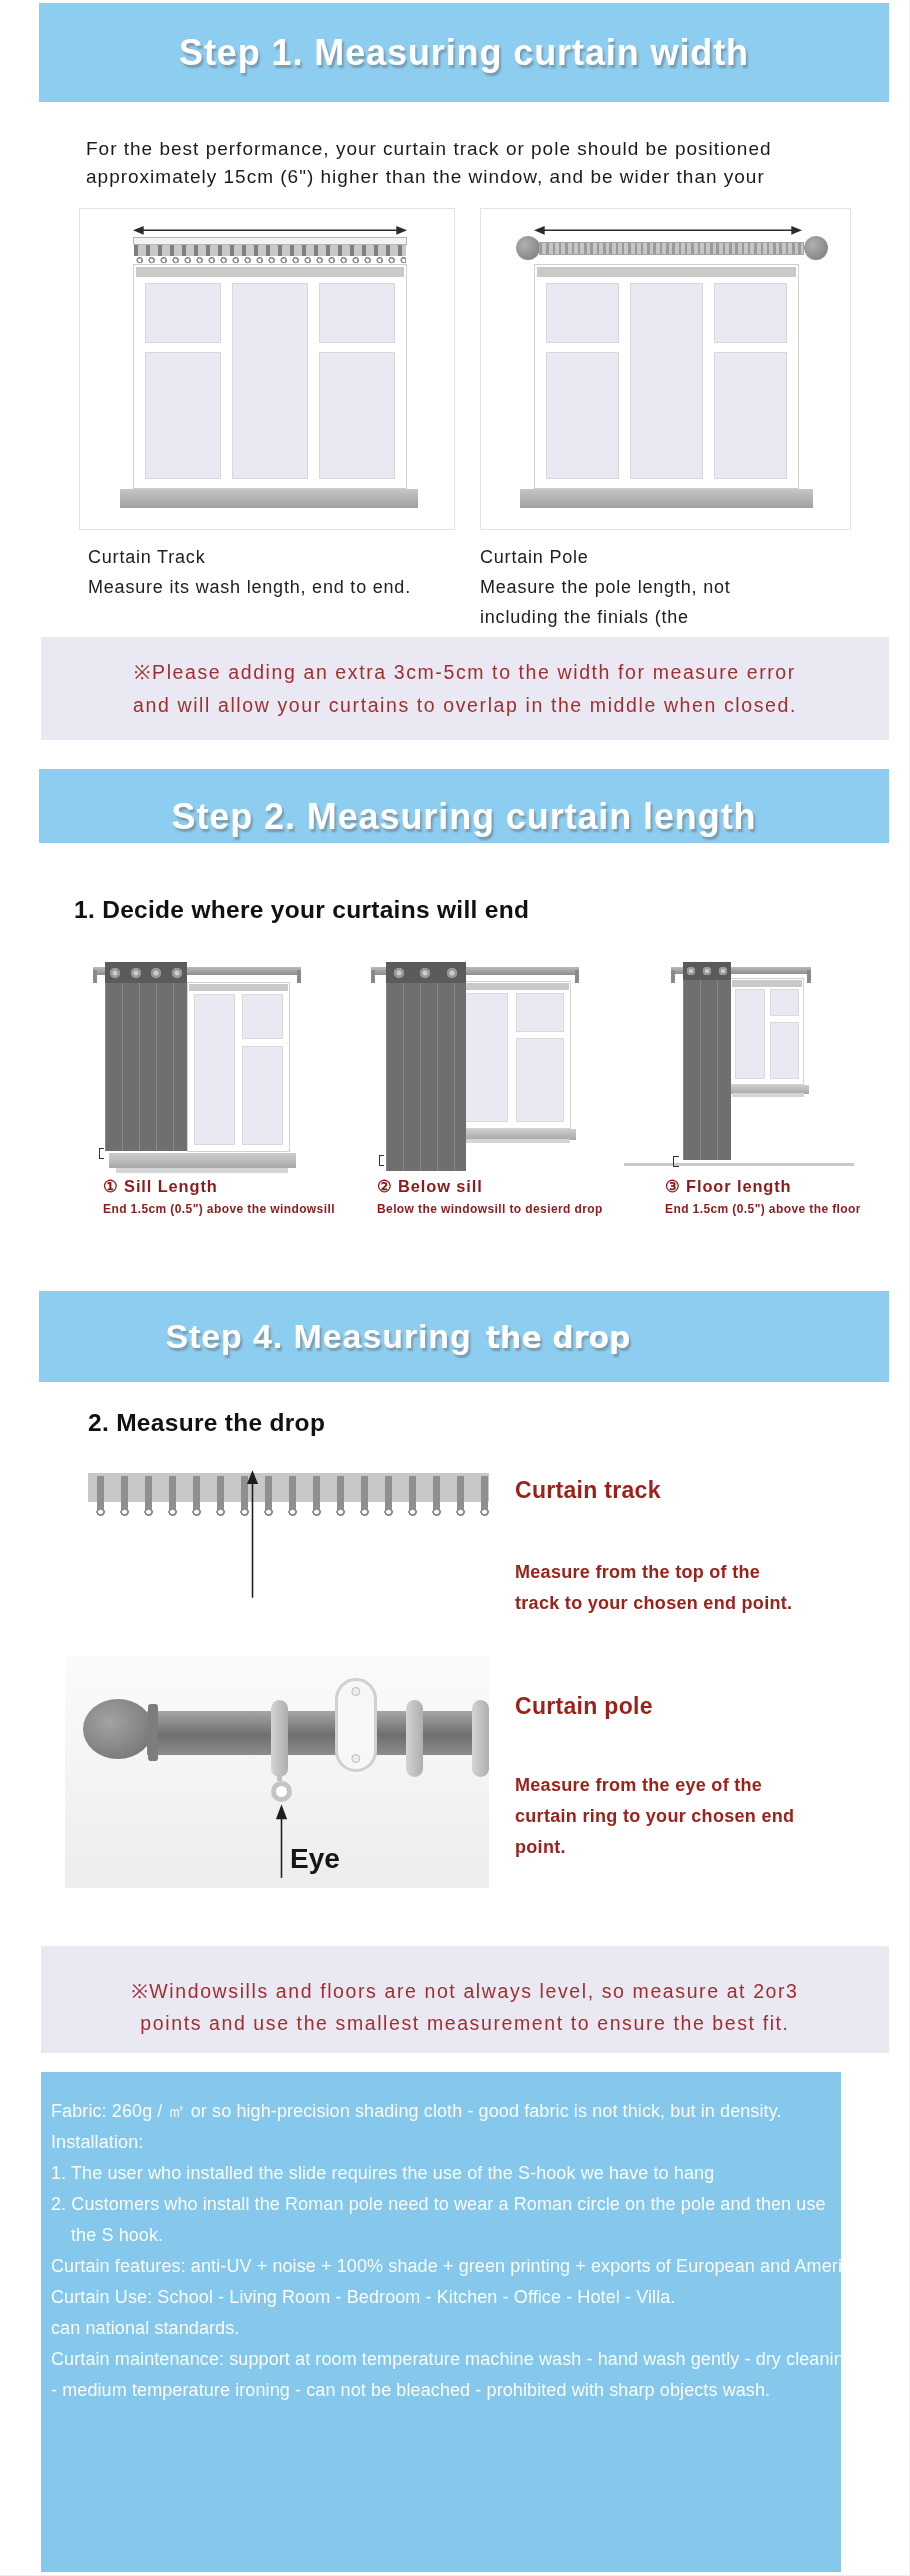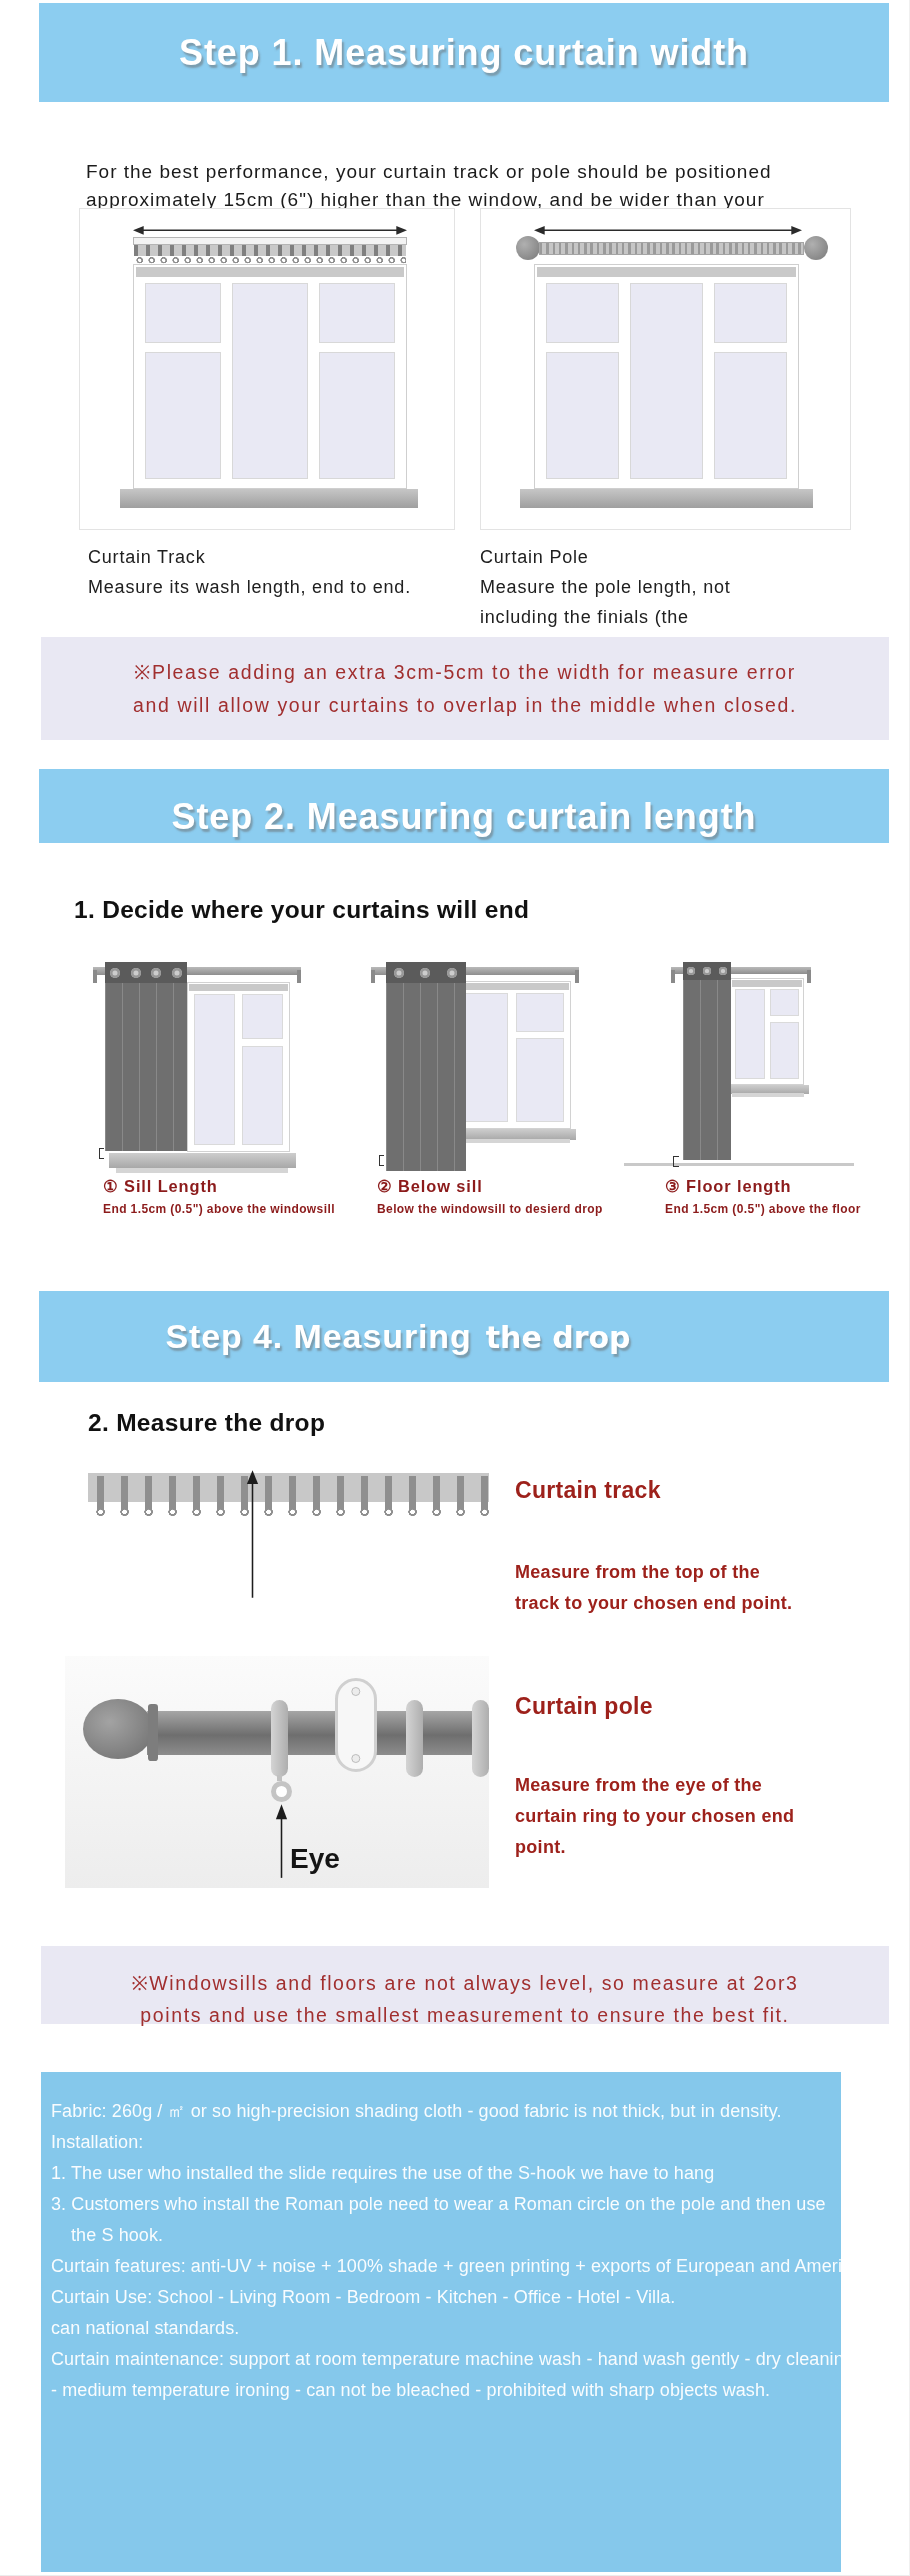--- a/index.html
+++ b/index.html
@@ -37,21 +37,20 @@
     font-size: 30px;
     letter-spacing: 0px;
     margin-left: 14px;
   }
 
   
   .intro {
     position: absolute; left: 86px; top: 135px;
     color: #1b1b1b; font-size: 19px; line-height: 28px; letter-spacing: 1px;
     white-space: nowrap;
-    margin-top: 23px;
   }
   .figbox {
     position: absolute; top: 208px; height: 322px;
     background: #fff; border: 0.6px solid #e3e3e3;
   }
   #figL { left: 79px; width: 376px; }
   #figR { left: 480px; width: 371px; }
   .harrow { position: absolute; left: 53px; top: 15px; }
 
   .rail    { position: absolute; left: 53px; top: 28px; width: 274px; height: 8.2px; background: #f3f3f3; border: 0.6px solid #b5b5b5; }
@@ -84,21 +83,21 @@
   .caption { position: absolute; color: #202020; font-size: 18px; line-height: 30px; letter-spacing: 0.8px; white-space: nowrap; }
   #capL { left: 88px; top: 542px; }
   #capR { left: 480px; top: 542px; }
 
   .notice {
     position: absolute; left: 41px; width: 848px;
     background: #e9e8f3; color: #a12f2f;
     text-align: center; font-size: 19.5px; letter-spacing: 1.6px; white-space: nowrap;
   }
   #notice1 { top: 637px; height: 103px; padding-top: 19px; line-height: 33px; }
-  #notice2 { top: 1946px; height: 78px; padding-top: 21px; line-height: 32px; text-align: center; }
+  #notice2 { top: 1946px; height: 107px; padding-top: 29px; line-height: 32px; text-align: center; }
 
   
   .sechead { position: absolute; font-weight: bold; color: #111; font-size: 24.5px; letter-spacing: 0.3px; white-space: nowrap; }
   #heading2 { left: 74px; top: 896px; }
   #heading3 { left: 88px; top: 1409px; }
 
   
   .s2fig { position: absolute; top: 962px; }
   #s2f1 { left: 93px; width: 209px; height: 211px; }
   #s2f2 { left: 371px; width: 209px; height: 211px; }
@@ -456,21 +455,21 @@
 
   <div class="notice" id="notice2">
     <div>※Windowsills and floors are not always level, so measure at 2or3</div>
     <div>points and use the smallest measurement to ensure the best fit.</div>
   </div>
 
   <div id="footer">
     <div class="fline">Fabric: 260g / ㎡ or so high-precision shading cloth - good fabric is not thick, but in density.</div>
     <div class="fline">Installation:</div>
     <div class="fline">1. The user who installed the slide requires the use of the S-hook we have to hang</div>
-    <div class="fline">3. Customers who install the Roman pole need to wear a Roman circle on the pole and then use</div>
+    <div class="fline">2. Customers who install the Roman pole need to wear a Roman circle on the pole and then use</div>
     <div class="fline indent">the S hook.</div>
     <div class="fline">Curtain features: anti-UV + noise + 100% shade + green printing + exports of European and Ameri-</div>
     <div class="fline">Curtain Use: School - Living Room - Bedroom - Kitchen - Office - Hotel - Villa.</div>
     <div class="fline">can national standards.</div>
     <div class="fline">Curtain maintenance: support at room temperature machine wash - hand wash gently - dry cleaning</div>
     <div class="fline">- medium temperature ironing - can not be bleached - prohibited with sharp objects wash.</div>
   </div>
 
 </div>
 

